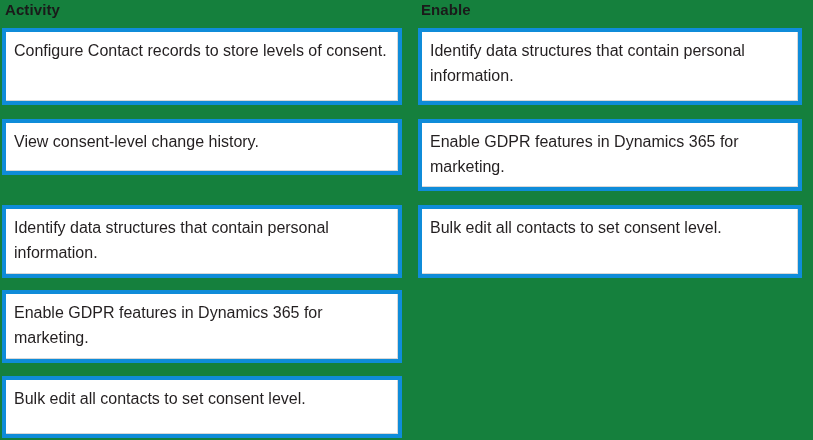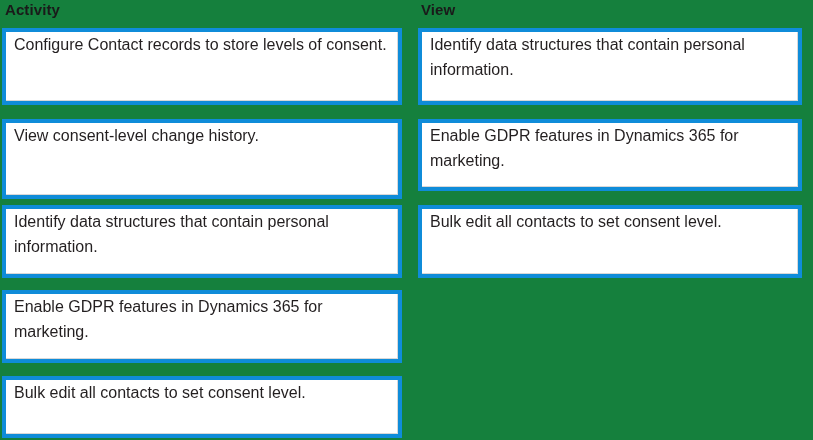--- a/index.html
+++ b/index.html
@@ -49,32 +49,32 @@
     display: flex;
     align-items: flex-start;
   }
   .card-inner {
     box-sizing: border-box;
     width: 100%;
     height: 100%;
     border: 1px solid #d8d8d8;
     border-left: none;
     border-top: none;
-    padding: 0 6px 0 8px;
+    padding: 6px 6px 0 8px;
   }
   .card-text {
     font-size: 16px;
     line-height: 25px;
     color: #231f20;
     white-space: pre-line;
   }
 
   
   .a0 { top: 28px;  width: 400px; height: 77px; }
-  .a1 { top: 119px; width: 400px; height: 80px; }
+  .a1 { top: 119px; width: 400px; height: 56px; }
   .a2 { top: 205px; width: 400px; height: 73px; }
   .a3 { top: 290px; width: 400px; height: 73px; }
   .a4 { top: 376px; width: 400px; height: 62px; }
 
   
   .o0 { top: 28px;  width: 384px; height: 77px; }
   .o1 { top: 119px; width: 384px; height: 72px; }
   .o2 { top: 205px; width: 384px; height: 73px; }
 </style>
 </head>
@@ -110,21 +110,21 @@
     </div>
 
     <div class="card a4">
       <div class="card-inner">
         <div class="card-text">Bulk edit all contacts to set consent level.</div>
       </div>
     </div>
   </div>
 
   <div class="col col-order">
-    <div class="col-header">View</div>
+    <div class="col-header">Enable</div>
 
     <div class="card o0">
       <div class="card-inner">
         <div class="card-text">Identify data structures that contain personal information.</div>
       </div>
     </div>
 
     <div class="card o1">
       <div class="card-inner">
         <div class="card-text">Enable GDPR features in Dynamics 365 for marketing.</div>

